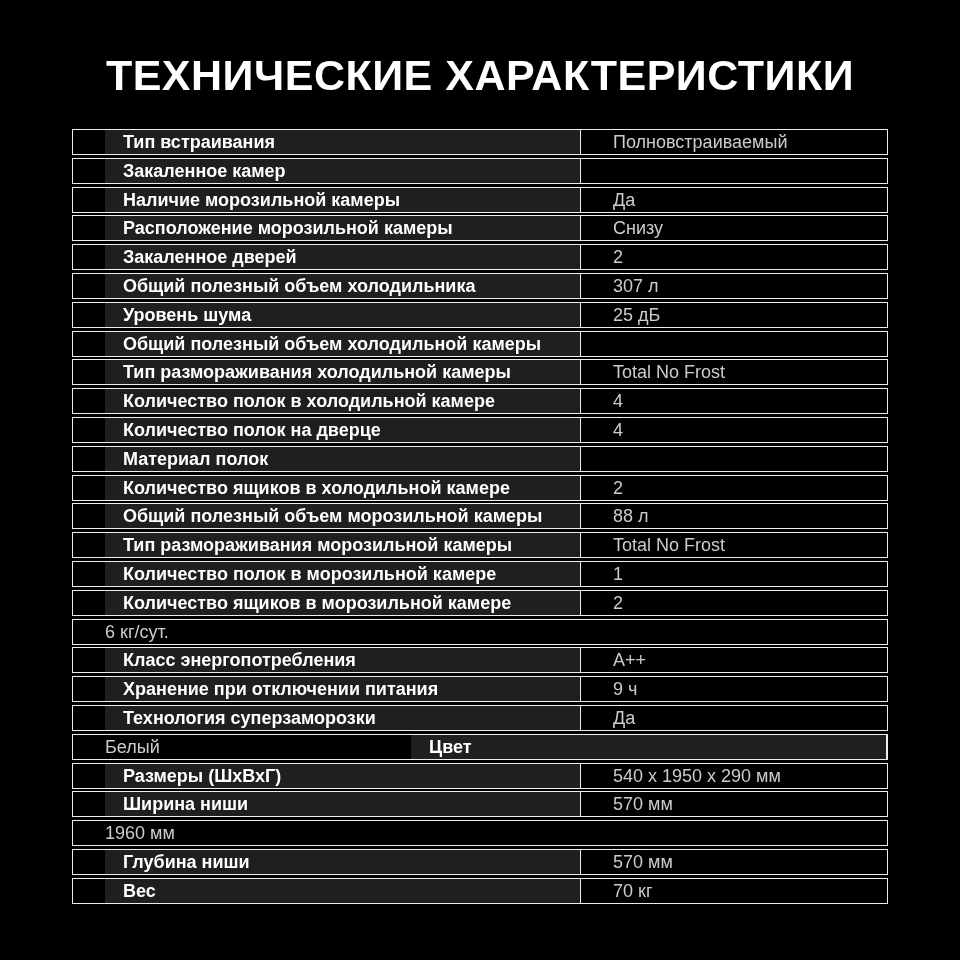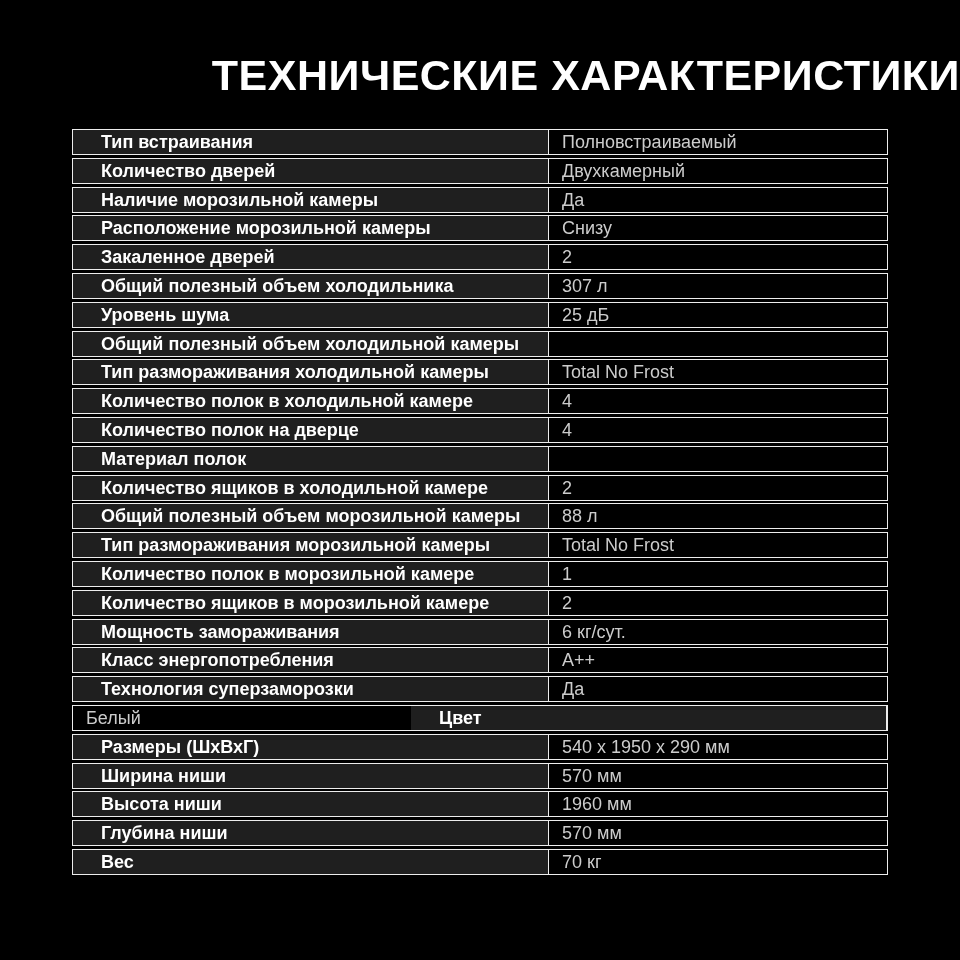--- a/index.html
+++ b/index.html
@@ -16,21 +16,21 @@
   body{
     background:var(--background);
     font-family:"Liberation Sans","DejaVu Sans",sans-serif;
   }
   .page{width:960px;height:960px;position:relative;}
   .title{
     position:absolute;
     top:54px;
     left:0;
     width:960px;
-    text-align:right;
+    text-align:center;
     font-size:43px;
     line-height:1;
     font-weight:bold;
     letter-spacing:0.5px;
     color:var(--title-color);
     white-space:nowrap;
   }
   .spec-table{
     position:absolute;
     top:129px;
@@ -52,45 +52,45 @@
     white-space:nowrap;
     overflow:hidden;
     font-size:18px;
     line-height:1;
   }
   .cell.label{
     width:476px;
     flex:0 0 476px;
     background:var(--row-label-bg);
     border-right:1px solid var(--border);
-    padding-left:28px;
+    padding-left:18px;
     font-weight:bold;
     color:var(--label-color);
+    margin-left:32px;
   }
   .cell.value{
     flex:1;
     background:var(--row-value-bg);
-    padding-left:13px;
+    padding-left:32px;
     font-weight:normal;
     color:var(--value-color);
   }
 </style>
 </head>
 <body>
 
 <div class="page">
   <h1 class="title">ТЕХНИЧЕСКИЕ ХАРАКТЕРИСТИКИ</h1>
   <div class="spec-table" id="spec-table">
       <div class="row">
         <div class="cell label">Тип встраивания</div>
         <div class="cell value">Полновстраиваемый</div>
       </div>
       <div class="row">
-        <div class="cell label">Количество дверей</div>
-        <div class="cell value">Двухкамерный</div>
+        <div class="cell label">Закаленное камер</div>
       </div>
       <div class="row">
         <div class="cell label">Наличие морозильной камеры</div>
         <div class="cell value">Да</div>
       </div>
       <div class="row">
         <div class="cell label">Расположение морозильной камеры</div>
         <div class="cell value">Снизу</div>
       </div>
       <div class="row">
@@ -137,45 +137,47 @@
       </div>
       <div class="row">
         <div class="cell label">Количество полок в морозильной камере</div>
         <div class="cell value">1</div>
       </div>
       <div class="row">
         <div class="cell label">Количество ящиков в морозильной камере</div>
         <div class="cell value">2</div>
       </div>
       <div class="row">
-        <div class="cell label">Мощность замораживания</div>
         <div class="cell value">6 кг/сут.</div>
       </div>
       <div class="row">
         <div class="cell label">Класс энергопотребления</div>
         <div class="cell value">A++</div>
+      </div>
+      <div class="row">
+        <div class="cell label">Хранение при отключении питания</div>
+        <div class="cell value">9 ч</div>
       </div>
       <div class="row">
         <div class="cell label">Технология суперзаморозки</div>
         <div class="cell value">Да</div>
       </div>
       <div class="row">
         <div class="cell value">Белый</div>
         <div class="cell label">Цвет</div>
       </div>
       <div class="row">
         <div class="cell label">Размеры (ШхВхГ)</div>
         <div class="cell value">540 x 1950 x 290 мм</div>
       </div>
       <div class="row">
         <div class="cell label">Ширина ниши</div>
         <div class="cell value">570 мм</div>
       </div>
       <div class="row">
-        <div class="cell label">Высота ниши</div>
         <div class="cell value">1960 мм</div>
       </div>
       <div class="row">
         <div class="cell label">Глубина ниши</div>
         <div class="cell value">570 мм</div>
       </div>
       <div class="row">
         <div class="cell label">Вес</div>
         <div class="cell value">70 кг</div>
       </div>

